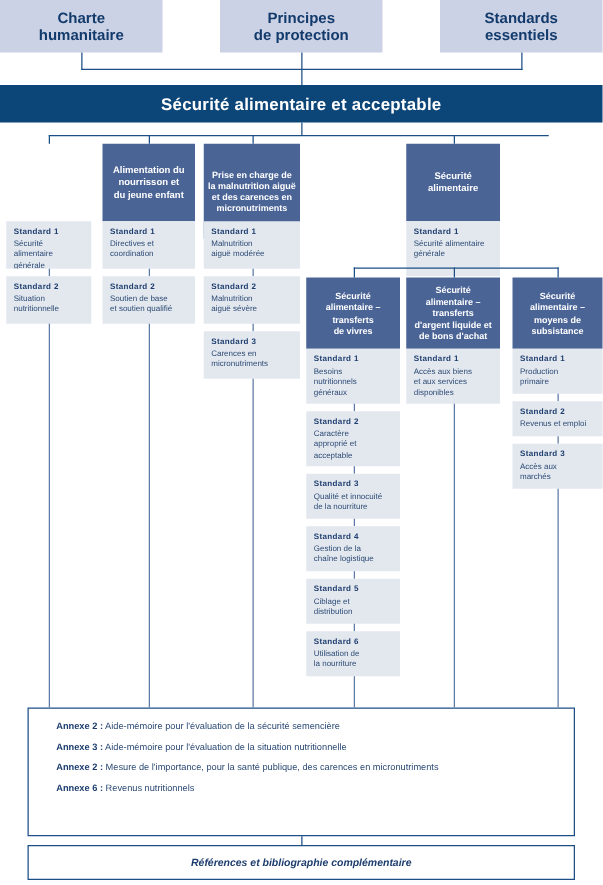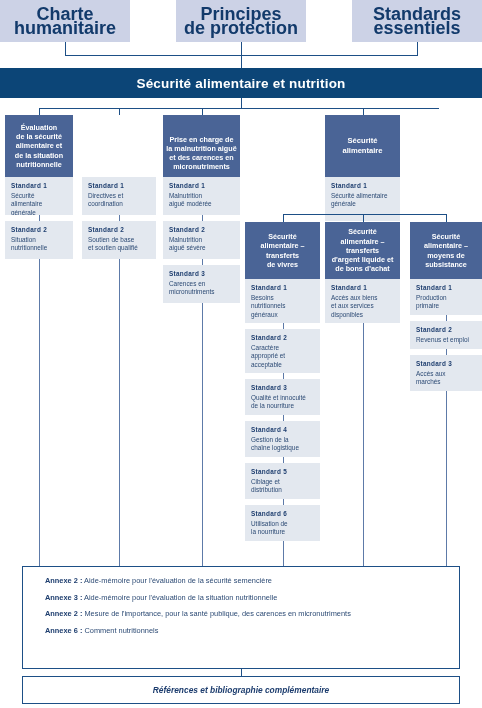--- a/index.html
+++ b/index.html
@@ -23,21 +23,21 @@
   .box {
     position: absolute;
     box-sizing: border-box;
     overflow: hidden;
   }
   
   .toptier {
     background: #ccd2e6;
     color: #123a6b;
     font-weight: bold;
-    font-size: 18px;
+    font-size: 12px;
     line-height: 14px;
     display: flex;
     align-items: center;
     justify-content: center;
     text-align: center;
     padding: 2px 4px;
   }
   
   .banner {
     background: #0c4577;
@@ -137,39 +137,39 @@
       <span>Principes<br>de protection</span>
     </div>
     <div class="box toptier" style="left: 352px; top: 0px; width: 130px; height: 42px;">
       <span>Standards<br>essentiels</span>
     </div>
     <div class="hline" style="left: 65px; top: 55px; width: 353px;"></div>
     <div class="vline" style="left: 65px; top: 42px; height: 14px;"></div>
     <div class="vline" style="left: 417px; top: 42px; height: 14px;"></div>
     <div class="vline" style="left: 241px; top: 42px; height: 26px;"></div>
     <div class="box banner" style="left: 0px; top: 68px; width: 482px; height: 30px;">
-      <span>Sécurité alimentaire et nutrition</span>
+      <span>Sécurité alimentaire et acceptable</span>
     </div>
     <div class="hline" style="left: 39px; top: 108px; width: 400px;"></div>
     <div class="vline" style="left: 39px; top: 108px; height: 7px;"></div>
     <div class="vline" style="left: 119px; top: 108px; height: 7px;"></div>
     <div class="vline" style="left: 202px; top: 108px; height: 7px;"></div>
     <div class="vline" style="left: 363px; top: 108px; height: 7px;"></div>
     <div class="vline" style="left: 241px; top: 98px; height: 10px;"></div>
-    <div class="box headbox " style="left: 5px; top: 115px; width: 68px; height: 62px;">
-      <span>Évaluation<br>de la sécurité<br>alimentaire et<br>de la situation<br>nutritionnelle</span>
-    </div>
     <div class="box stdbox" style="left: 5px; top: 177px; width: 68px; height: 38px;">
       <span class="num">Standard 1</span>
       <span class="txt">Sécurité alimentaire<br>générale</span>
     </div>
     <div class="vline thin" style="left: 39px; top: 215px; height: 6px;"></div>
     <div class="box stdbox" style="left: 5px; top: 221px; width: 68px; height: 38px;">
       <span class="num">Standard 2</span>
       <span class="txt">Situation<br>nutritionnelle</span>
+    </div>
+    <div class="box headbox big" style="left: 82px; top: 115px; width: 74px; height: 62px;">
+      <span>Alimentation du<br>nourrisson  et<br>du jeune enfant</span>
     </div>
     <div class="box stdbox" style="left: 82px; top: 177px; width: 74px; height: 38px;">
       <span class="num">Standard 1</span>
       <span class="txt">Directives et<br>coordination</span>
     </div>
     <div class="vline thin" style="left: 119px; top: 215px; height: 6px;"></div>
     <div class="box stdbox" style="left: 82px; top: 221px; width: 74px; height: 38px;">
       <span class="num">Standard 2</span>
       <span class="txt">Soutien de base<br>et soutien qualifié</span>
     </div>
@@ -261,19 +261,19 @@
     <div class="vline thin" style="left: 39px; top: 259px; height: 307px;"></div>
     <div class="vline thin" style="left: 119px; top: 259px; height: 307px;"></div>
     <div class="vline thin" style="left: 202px; top: 303px; height: 263px;"></div>
     <div class="vline thin" style="left: 283px; top: 541px; height: 25px;"></div>
     <div class="vline thin" style="left: 363px; top: 323px; height: 243px;"></div>
     <div class="vline thin" style="left: 446px; top: 391px; height: 175px;"></div>
     <div class="annexpanel" style="left: 22px; top: 566px; width: 438px; height: 103px;">
       <div class="annexrow"><span class="lbl">Annexe 2 :</span> <span>Aide-mémoire pour l'évaluation de la sécurité semencière</span></div>
       <div class="annexrow"><span class="lbl">Annexe 3 :</span> <span>Aide-mémoire pour l'évaluation de la situation nutritionnelle</span></div>
       <div class="annexrow"><span class="lbl">Annexe 2 :</span> <span>Mesure de l'importance, pour la santé publique, des carences en micronutriments</span></div>
-      <div class="annexrow"><span class="lbl">Annexe 6 :</span> <span>Comment nutritionnels</span></div>
+      <div class="annexrow"><span class="lbl">Annexe 6 :</span> <span>Revenus nutritionnels</span></div>
     </div>
     <div class="vline" style="left: 241px; top: 669px; height: 7px;"></div>
     <div class="refsbar" style="left: 22px; top: 676px; width: 438px; height: 28px; font-style: italic;">
       <span>Références et bibliographie complémentaire</span>
     </div>
   </div>
 
 </body></html>

